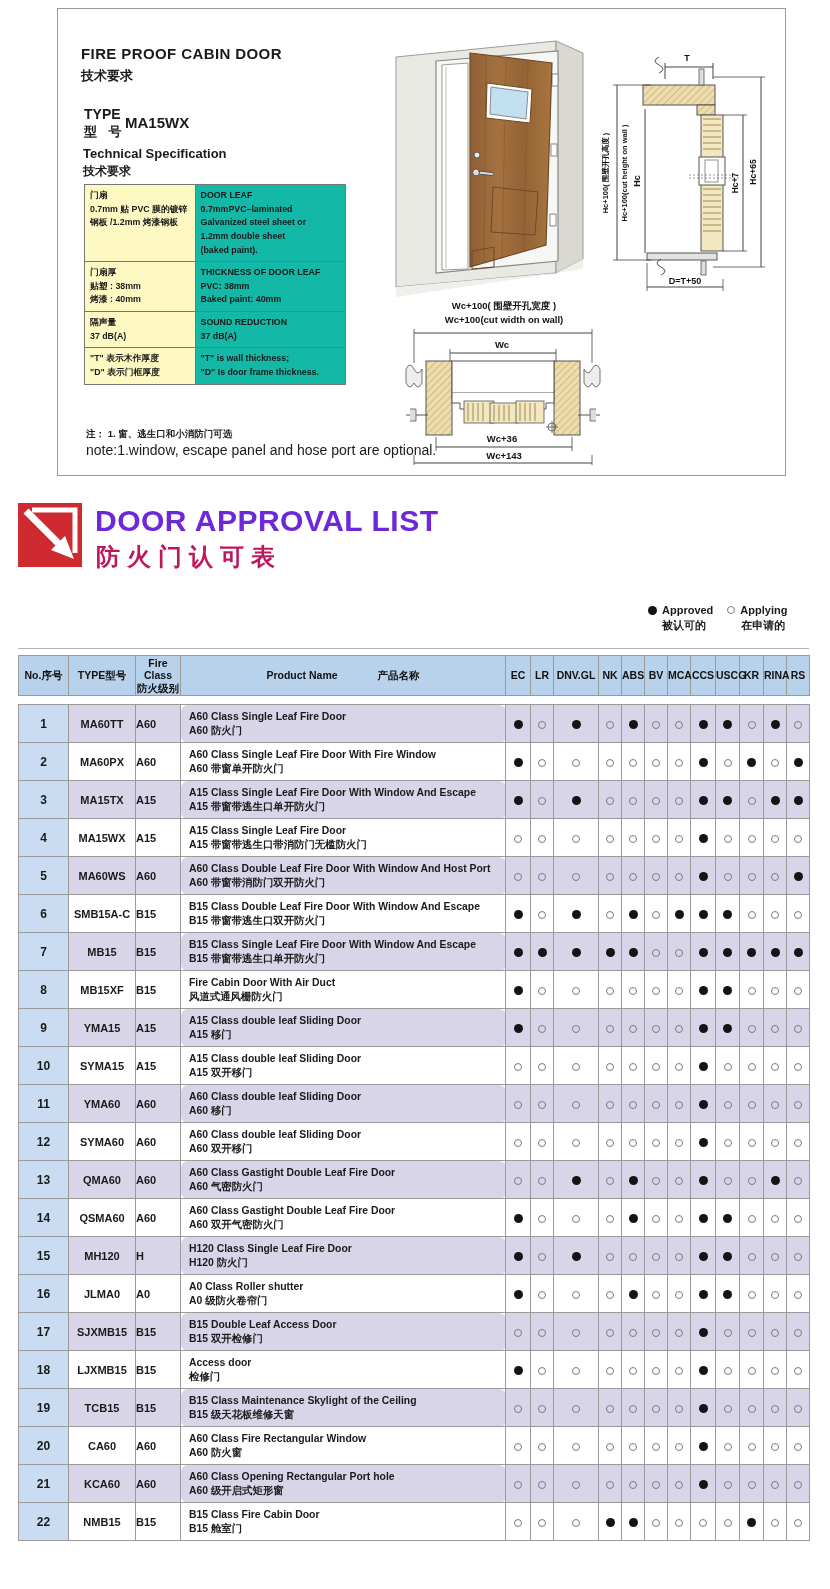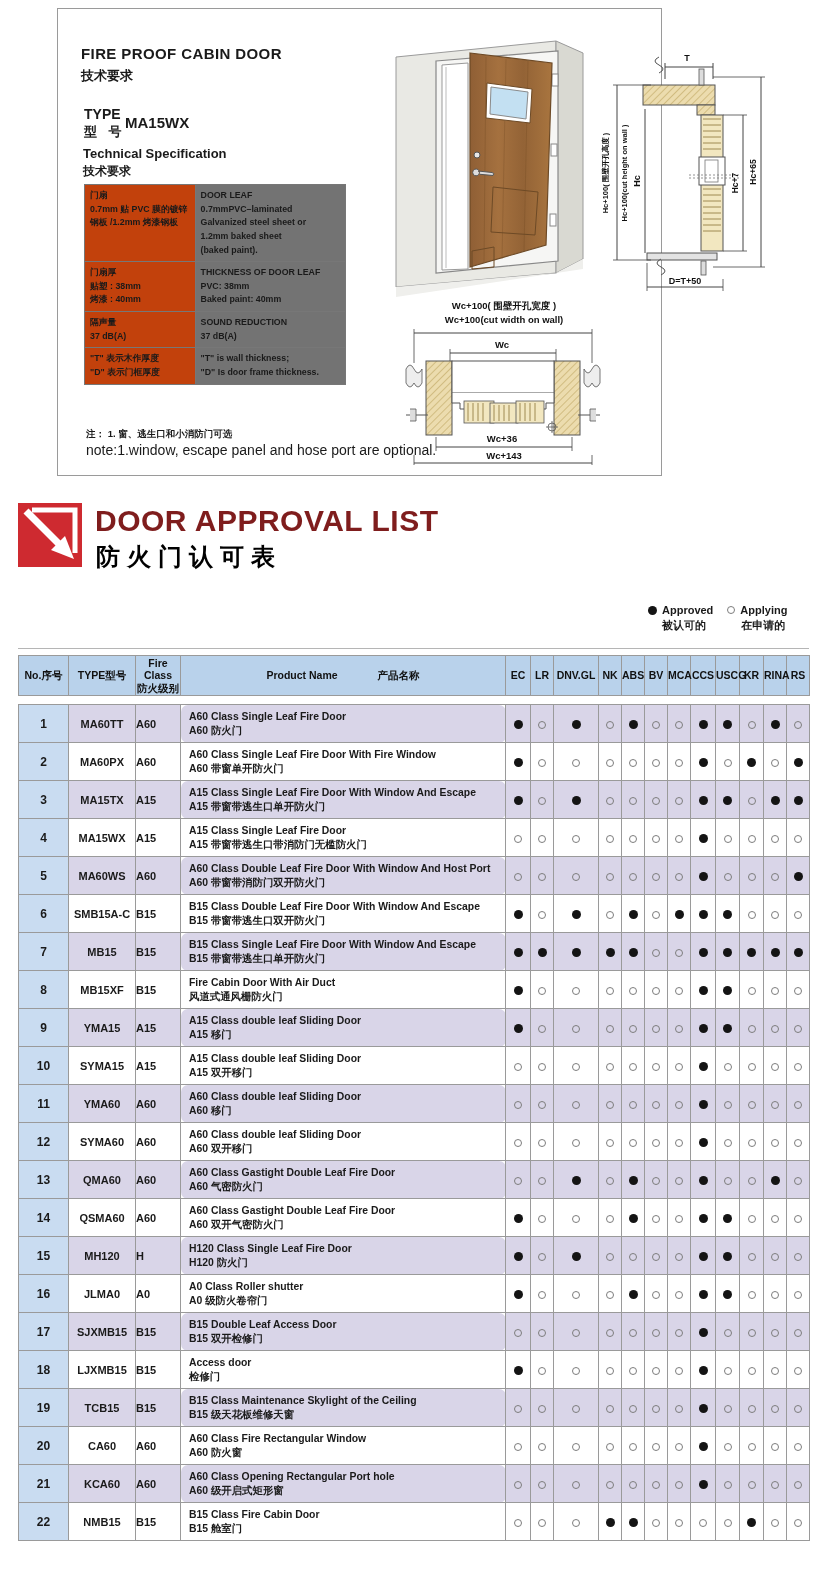--- a/index.html
+++ b/index.html
@@ -1,43 +1,43 @@
 <!DOCTYPE html>
 <html><head>
 <meta charset="utf-8">
 <style>
   * { margin:0; padding:0; box-sizing:border-box; }
   html,body { background:#fff; }
   body { font-family:"Liberation Sans", sans-serif; color:#1a1a1a; }
   .page { position:relative; width:830px; height:1589px; background:#fff; overflow:hidden; }
 
   
-  .spec-box { position:absolute; left:57px; top:8px; width:605px; height:468px; border:1px solid #9a9a9a; background:#fff; }
+  .spec-box { position:absolute; left:57px; top:8px; width:729px; height:468px; border:1px solid #9a9a9a; background:#fff; }
   .abs { position:absolute; }
   .t-en { font-weight:bold; font-size:15px; letter-spacing:.4px; }
   .t-cn { font-weight:bold; font-size:13px; margin-top:2px; }
   .type-en { font-weight:bold; font-size:14px; }
   .type-cn { font-weight:bold; font-size:13px; letter-spacing:4px; }
   .type-val { font-weight:bold; font-size:15px; }
   .spec-h-en { font-weight:bold; font-size:13px; }
   .spec-h-cn { font-weight:bold; font-size:12px; }
 
   table.spec { border-collapse:collapse; width:262px; }
   table.spec td { border:1px solid #777; vertical-align:top; padding:4px 5px; font-size:8.8px; line-height:1.55; font-weight:bold; }
-  table.spec td.cn { width:111px; background:#c2410c; }
-  table.spec td.en { width:151px; background:#737373; }
+  table.spec td.cn { width:111px; background:#fef9c3; }
+  table.spec td.en { width:151px; background:#14b8a6; }
   .note1 { font-size:9.5px; font-weight:bold;text-align:right; }
   .note2 { font-size:14px; }
 
   svg text { font-family:"Liberation Sans", sans-serif; }
 
   
   .logo { position:absolute; left:18px; top:503px; width:64px; height:64px; }
-  .ap-title { position:absolute; left:95px; top:504px; font-size:30px; font-weight:bold; color:#7f1d1d; letter-spacing:.5px; }
-  .ap-sub { position:absolute; left:96px; top:541px; font-size:24px; font-weight:bold; color:#000000; letter-spacing:7px; }
+  .ap-title { position:absolute; left:95px; top:504px; font-size:30px; font-weight:bold; color:#6d28d9; letter-spacing:.5px; }
+  .ap-sub { position:absolute; left:96px; top:541px; font-size:24px; font-weight:bold; color:#be185d; letter-spacing:7px; }
 
   
   .legend { position:absolute; left:648px; top:604px; display:flex; gap:14px; }
   .legend .item { font-size:11px; font-weight:bold; }
   .legend .row1 { display:flex; align-items:center; gap:5px;text-align:right; }
   .legend .cn { margin-left:14px; margin-top:2px; font-size:11px; }
 
   .dot { display:inline-block; border-radius:50%; }
   .dot.filled { width:9px; height:9px; background:#141414; }
   .dot.open { width:8px; height:8px; border:1.4px solid #7d7d7d; background:transparent; }
@@ -82,21 +82,21 @@
           <tr>
             <td class="cn">
               <div>门扇</div>
               <div>0.7mm 贴 PVC 膜的镀锌</div>
               <div>钢板 /1.2mm 烤漆钢板</div>
             </td>
             <td class="en">
               <div>DOOR LEAF</div>
               <div>0.7mmPVC–laminated</div>
               <div>Galvanized steel sheet or</div>
-              <div>1.2mm baked sheet</div>
+              <div>1.2mm double sheet</div>
               <div>(baked paint).</div>
             </td>
           </tr>
           <tr>
             <td class="cn">
               <div>门扇厚</div>
               <div>贴塑 : 38mm</div>
               <div>烤漆 : 40mm</div>
             </td>
             <td class="en">

